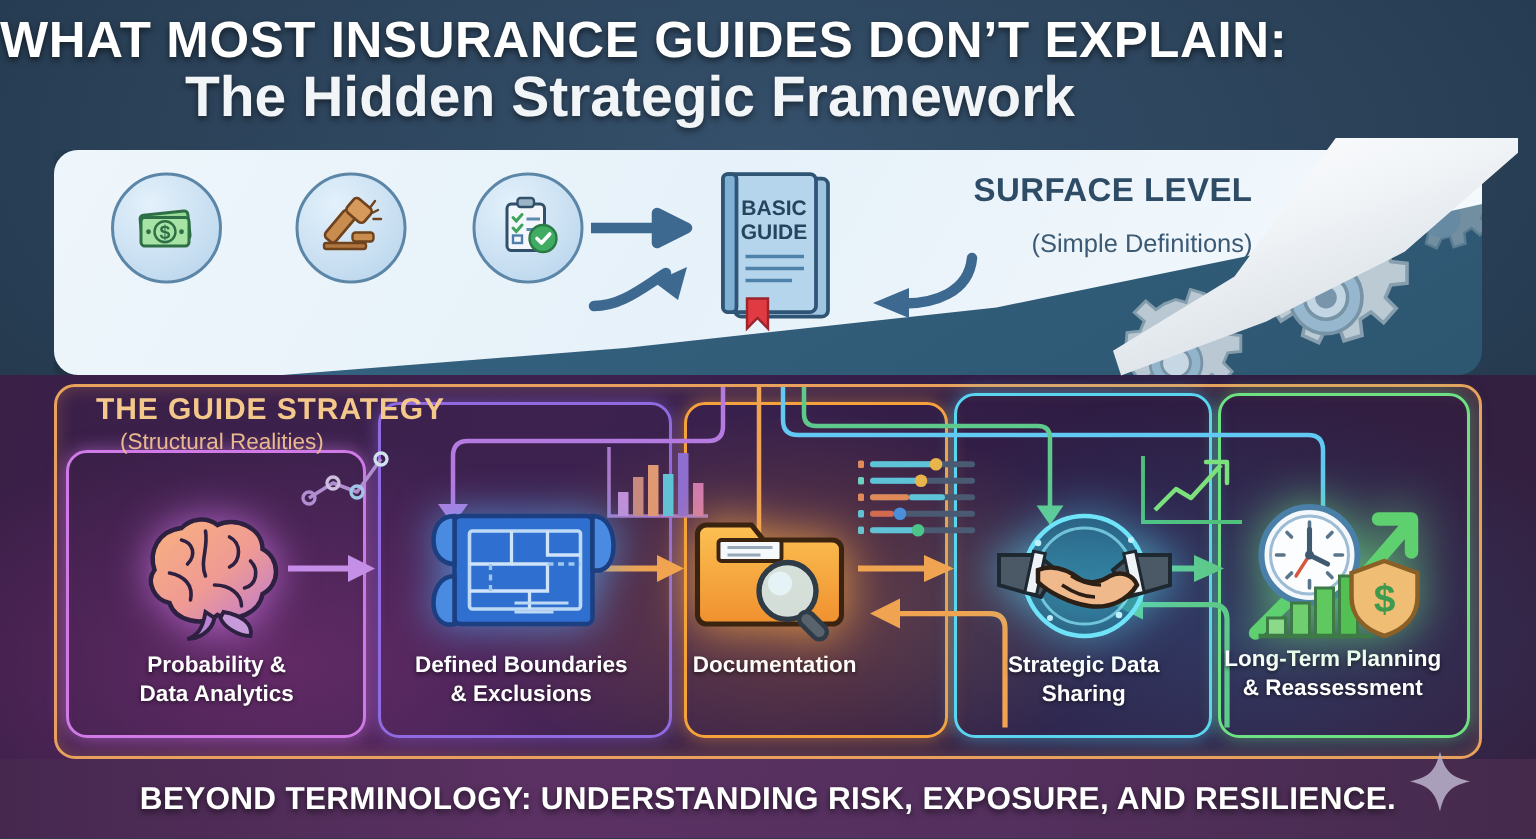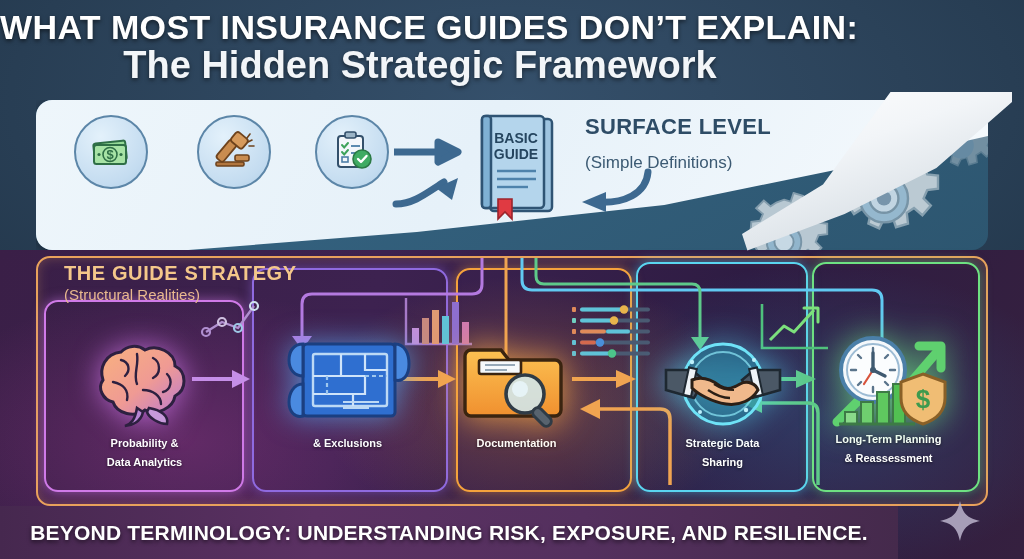--- a/index.html
+++ b/index.html
@@ -57,21 +57,21 @@
     position:absolute;width:74px;height:74px;border-radius:50%;
     background:radial-gradient(circle at 35% 28%,#e3f1fb 0%,#c4dcf0 70%,#b0cee6 100%);
     border:2px solid #5c86a8;box-sizing:border-box;
     display:flex;align-items:center;justify-content:center;
   }
   .surf-label{
     position:absolute;width:130px;text-align:center;
     font-size:15px;font-weight:bold;color:#24364a;line-height:19px;
   }
   .surface-level{
-    position:absolute;left:585px;top:114px;z-index:5;width:250px;text-align:left;
+    position:absolute;left:585px;top:114px;z-index:5;width:250px;text-align:right;
   }
   .sl-title{font-size:22px;font-weight:bold;color:#2e4c66;letter-spacing:.3px;white-space:nowrap;}
   .sl-sub{font-size:17px;color:#3c5a73;margin-top:13px;white-space:nowrap;}
 
   
   .hidden-panel{
     position:absolute;left:0;top:250px;width:1024px;height:309px;z-index:3;
     background:
       radial-gradient(ellipse 38% 70% at 18% 62%, rgba(170,60,150,.35) 0%, rgba(120,40,110,0) 70%),
       radial-gradient(ellipse 30% 60% at 52% 50%, rgba(225,140,60,.30) 0%, rgba(200,120,50,0) 70%),
@@ -79,44 +79,44 @@
       linear-gradient(105deg,#3a1f47 0%,#3d2250 35%,#2e1c43 68%, #35203f 100%);
   }
   .hidden-border{
     position:absolute;left:36px;top:256px;width:952px;height:250px;z-index:4;
     border:2px solid #e9a25c;border-radius:14px;box-sizing:border-box;
     box-shadow:0 0 12px rgba(233,162,92,.28) inset;
     pointer-events:none;
   }
   .hs-head{position:absolute;left:64px;top:262px;z-index:6;}
   .hs-title{font-size:20px;font-weight:bold;color:#f4c78a;letter-spacing:.6px;white-space:nowrap;}
-  .hs-sub{font-size:15px;color:#e9b98f;margin-top:1px;white-space:nowrap;}
+  .hs-sub{font-size:15px;color:#e9b98f;margin-top:1px;white-space:nowrap;margin-left:16px;}
 
   .strat{position:absolute;z-index:6;width:185px;text-align:center;}
   .strat .glyph{height:104px;display:flex;align-items:center;justify-content:center;}
   .strat .lbl{
-    font-size:11px;font-weight:bold;color:#ffffff;line-height:19px;
+    font-size:15px;font-weight:bold;color:#ffffff;line-height:19px;
     text-shadow:0 1px 3px rgba(0,0,0,.6);
   }
   .halo-purple{filter:drop-shadow(0 0 14px rgba(210,120,235,.75));}
   .halo-blue{filter:drop-shadow(0 0 14px rgba(90,170,240,.7));}
   .halo-orange{filter:drop-shadow(0 0 16px rgba(250,170,70,.8));}
   .halo-cyan{filter:drop-shadow(0 0 16px rgba(90,220,245,.75));}
   .halo-green{filter:drop-shadow(0 0 16px rgba(110,225,130,.7));}
 
   .mini{position:absolute;z-index:6;}
 
   .box-glow{
     position:absolute;z-index:5;border-radius:14px;box-sizing:border-box;border:2px solid;
     pointer-events:none;
   }
 
   
   .banner{
-    position:absolute;left:0;bottom:0;width:898px;height:53px;z-index:7;
+    position:absolute;left:0;bottom:0;width:1024px;height:53px;z-index:7;
     display:flex;align-items:center;justify-content:center;
     background:linear-gradient(90deg,#46284f 0%,#5b3163 35%,#54305e 65%,#452a4c 100%);
   }
   .banner-txt{
     font-size:21px;font-weight:bold;color:#ffffff;letter-spacing:.2px;
     text-shadow:0 2px 4px rgba(0,0,0,.6);white-space:nowrap;
   }
   .sparkle{position:absolute;right:42px;bottom:16px;z-index:8;}
 </style>
 </head>
@@ -382,20 +382,21 @@
             <path d="M82 40 H104"></path>
         </g>
         <line x1="60" y1="66" x2="96" y2="66" stroke="#bcd9f5" stroke-width="2"></line>
         <line x1="60" y1="72" x2="86" y2="72" stroke="#bcd9f5" stroke-width="2"></line>
         <path d="M20 8 C10 8, 6 16, 6 24 C6 34, 12 40, 20 40 Z" fill="#4a8ae0" stroke="#1b3f80" stroke-width="3"></path>
         <path d="M20 48 C10 48, 6 58, 6 66 C6 76, 12 82, 20 80 Z" fill="#4a8ae0" stroke="#1b3f80" stroke-width="3"></path>
         <path d="M112 8 C122 8, 126 18, 126 28 C126 40, 120 46, 112 44 Z" fill="#4a8ae0" stroke="#1b3f80" stroke-width="3"></path>
       </svg>
     </div>
     <div class="lbl">
+      <div>Defined Boundaries</div>
       <div>&amp; Exclusions</div>
     </div>
   </div>
 
   <div class="strat" style="left:424px;top:330px;">
     <div class="glyph">
       <svg class="halo-orange" width="116" height="96" viewBox="0 0 116 96">
         <defs>
           <linearGradient id="folderG" x1="0" y1="0" x2="0" y2="1">
             <stop offset="0%" stop-color="#fcc152"></stop>

